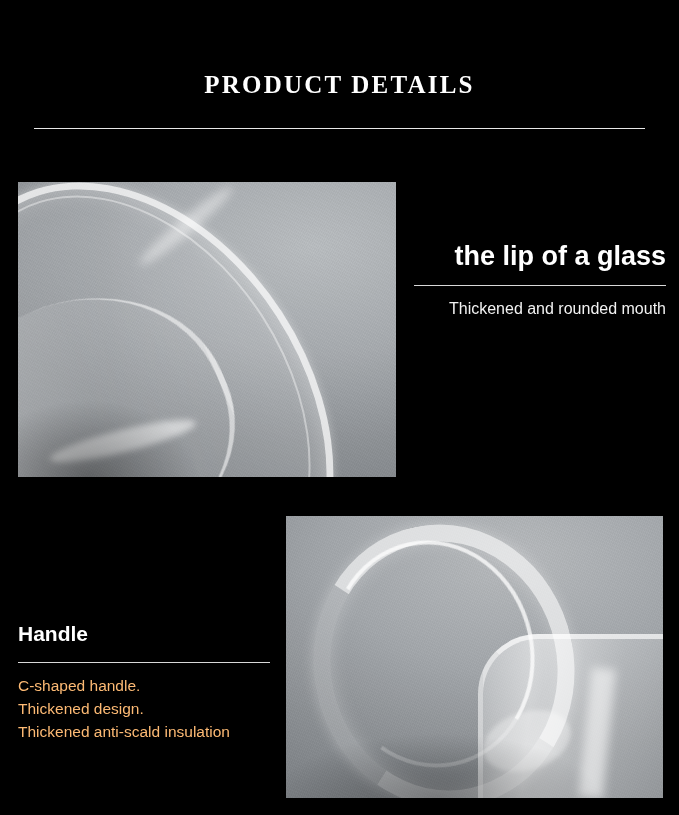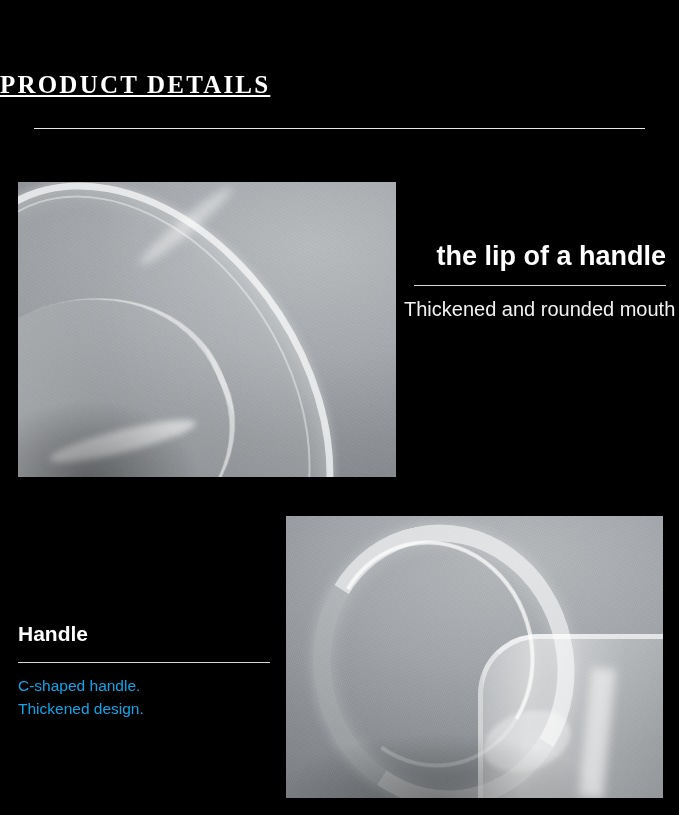--- a/index.html
+++ b/index.html
@@ -22,21 +22,21 @@
     background: #000000;
     overflow: hidden;
   }
 
   
   .header {
     position: absolute;
     top: 70px;
     left: 0;
     width: 679px;
-    text-decoration: underline;
+    text-align: center;
   }
   .header-title {
     font-family: "Liberation Serif", serif;
     font-weight: bold;
     font-size: 25px;
     letter-spacing: 2.2px;
     color: #ffffff;
     line-height: 30px;
   }
   .header-rule {
@@ -156,21 +156,21 @@
     text-align: right;
     white-space: nowrap;
   }
   .lip-rule {
     margin: 13px 0 12px auto;
     width: 252px;
     height: 1px;
     background: #d8d8d8;
   }
   .lip-sub {
-    font-size: 20px;
+    font-size: 16px;
     color: #f2f2f2;
     line-height: 22px;
     text-align: right;
     white-space: nowrap;
   }
 
   
   .photo-handle {
     position: absolute;
     top: 516px;
@@ -280,21 +280,21 @@
     text-align: left;
   }
   .handle-rule {
     margin: 12px 0 11px 0;
     width: 252px;
     height: 1px;
     background: #d8d8d8;
   }
   .handle-line {
     font-size: 15.5px;
-    color: #0ea5e9;
+    color: #fdba74;
     line-height: 23px;
     text-align: left;
     white-space: nowrap;
   }
 </style>
 </head>
 <body>
 
 <div class="page">
 
@@ -308,36 +308,37 @@
     <div class="lip-grain"></div>
     <div class="lip-body"></div>
     <div class="lip-ellipse"></div>
     <div class="lip-ellipse-inner"></div>
     <div class="lip-highlight-a"></div>
     <div class="lip-highlight-b"></div>
     <div class="lip-shadow"></div>
   </div>
 
   <div class="lip-text">
-    <div class="lip-heading">the lip of a handle</div>
+    <div class="lip-heading">the lip of a glass</div>
     <div class="lip-rule"></div>
     <div class="lip-sub">Thickened and rounded mouth</div>
   </div>
 
   <div class="photo-handle">
     <div class="handle-bg"></div>
     <div class="handle-grain"></div>
     <div class="cup-wall"></div>
     <div class="cup-wall-shine"></div>
     <div class="handle-c"></div>
     <div class="handle-c-gloss"></div>
     <div class="handle-join"></div>
     <div class="handle-shadow"></div>
   </div>
 
   <div class="handle-text">
     <div class="handle-heading">Handle</div>
     <div class="handle-rule"></div>
     <div class="handle-line">C-shaped handle.</div>
     <div class="handle-line">Thickened design.</div>
+    <div class="handle-line">Thickened anti-scald insulation</div>
   </div>
 
 </div>
 
 </body></html>

